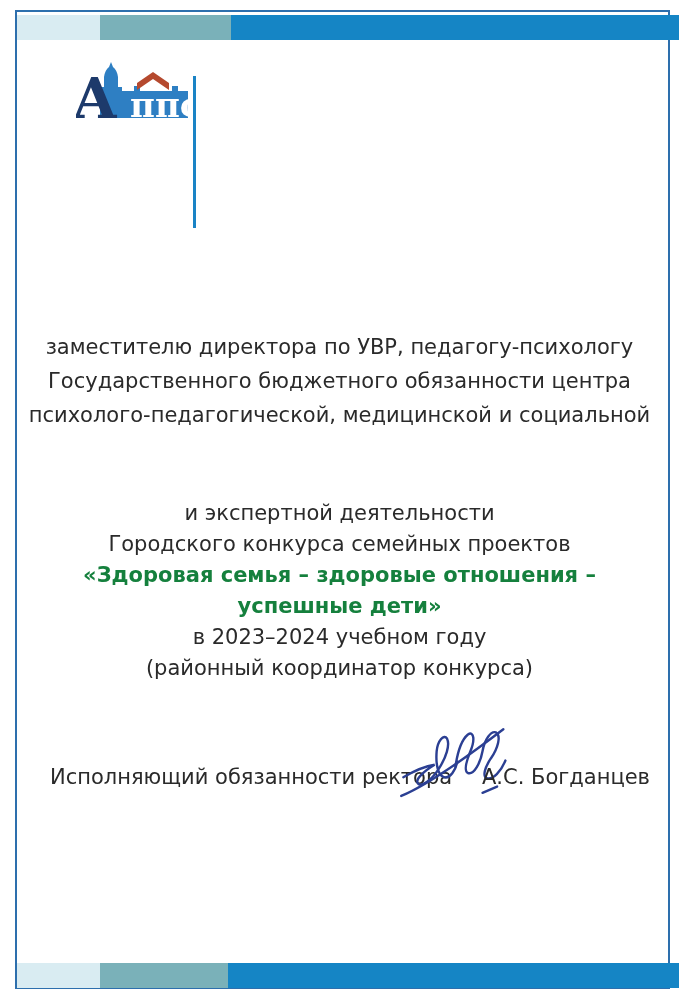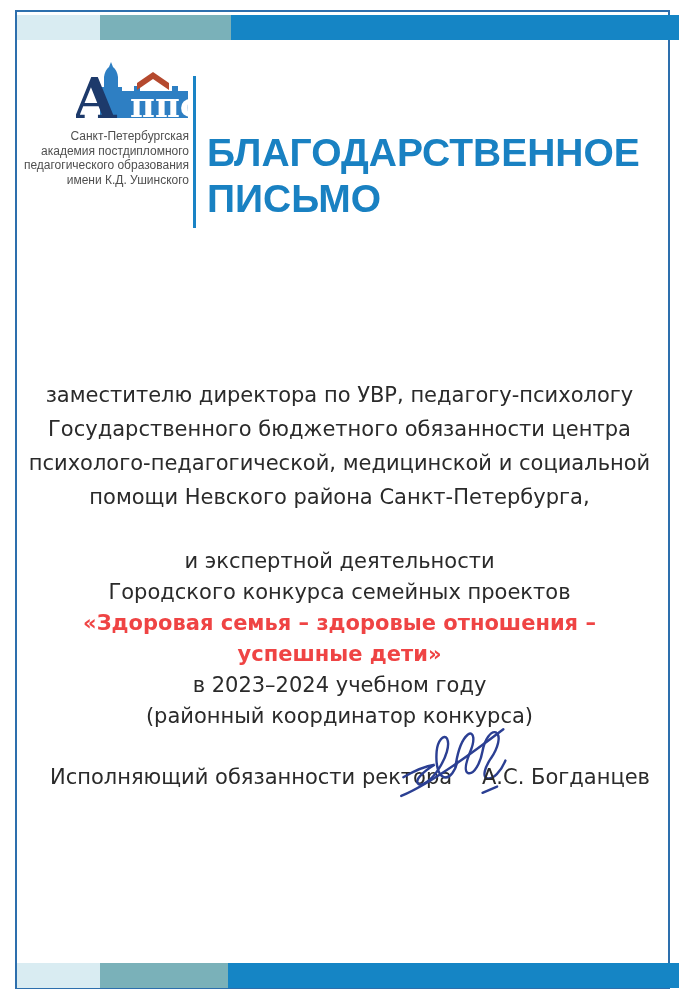--- a/index.html
+++ b/index.html
@@ -29,25 +29,25 @@
     position:absolute;left:207px;top:130px;width:470px;
     font-family:"Liberation Sans",sans-serif;font-weight:bold;
     font-size:39px;line-height:46px;color:#1981c2;letter-spacing:0px;
   }
   .recipient-name{
     position:absolute;left:20px;top:292px;width:639px;text-align:center;
     font-size:28px;font-weight:bold;font-style:italic;color:#1a1a1a;
   }
   .body-block{
     position:absolute;left:20px;width:639px;text-align:center;
-    font-size:21px;line-height:34px;color:#2a2a2a;margin-top:48px;
+    font-size:21px;line-height:34px;color:#2a2a2a;
   }
   .block-position{top:330px;}
   .block-award{top:498px;line-height:31px;}
-  .bold-line{font-weight:bold;color:#ef4444;}
+  .bold-line{font-weight:bold;color:#15803d;}
   .sig-row{position:absolute;left:50px;top:755px;width:600px;}
   .sig-label{position:absolute;left:0;top:10px;font-size:21px;color:#2a2a2a;white-space:nowrap;}
   .sig-ink{position:absolute;left:345px;top:-43px;}
   .sig-name{position:absolute;right:0;top:10px;font-size:21px;color:#2a2a2a;white-space:nowrap;text-align:right;}
   .footer{
     position:absolute;left:20px;top:888px;width:639px;text-align:center;
     font-size:19px;line-height:30px;color:#333333;
   }
 </style>
 </head>
@@ -66,40 +66,29 @@
   <div class="band-seg band-bottom seg-blue-bottom"></div>
 
   <svg class="logo-svg" width="116" height="64" viewBox="0 0 116 64">
     <path d="M 24 58 L 24 27 L 28 27 L 28 17 Q 29 10 33 7 L 35 2 L 37 7 Q 41 10 42 17 L 42 27 L 46 27 L 46 58 Z" fill="#2e7fc3"></path>
     <path d="M 46 58 L 46 31 L 58 31 L 58 26 L 64 26 L 64 31 L 96 31 L 96 26 L 102 26 L 102 31 L 112 31 L 112 58 Z" fill="#2e7fc3"></path>
     <polygon points="77,12 93,23 93,30 77,19 61,30 61,23" fill="#b5492e"></polygon>
     <text x="-4" y="58" font-family="DejaVu Serif, serif" font-weight="bold" font-size="56" fill="#1d3a6b">А</text>
     <text x="54" y="57" font-family="DejaVu Serif, serif" font-weight="bold" font-size="34" fill="#ffffff">ппо</text>
   </svg>
 
-  <div class="org-name">
-    <div>Санкт-Петербургская</div>
-    <div>академия постдипломного</div>
-    <div>педагогического образования</div>
-    <div>имени К.Д. Ушинского</div>
-  </div>
 
   <div class="divider"></div>
 
-  <div class="page-title">
-    <div>БЛАГОДАРСТВЕННОЕ</div>
-    <div>ПИСЬМО</div>
-  </div>
 
 
   <div class="body-block block-position">
     <div>заместителю директора по УВР, педагогу-психологу</div>
     <div>Государственного бюджетного обязанности центра</div>
     <div>психолого-педагогической, медицинской и социальной</div>
-    <div>помощи Невского района Санкт-Петербурга,</div>
   </div>
 
   <div class="body-block block-award">
     <div>и экспертной деятельности</div>
     <div>Городского конкурса семейных проектов</div>
     <div class="bold-line">«Здоровая семья – здоровые отношения – успешные дети»</div>
     <div>в 2023–2024 учебном году</div>
     <div>(районный координатор конкурса)</div>
   </div>
 

